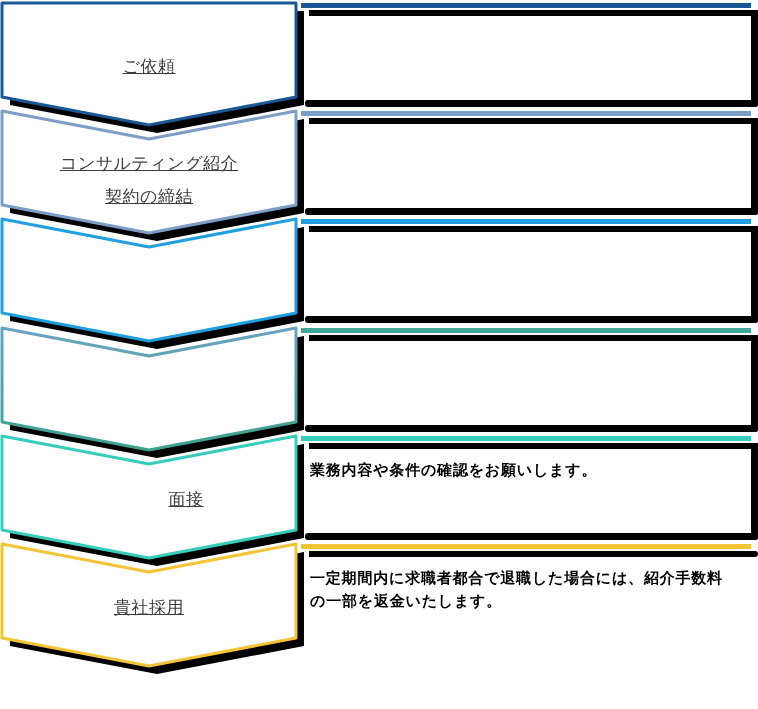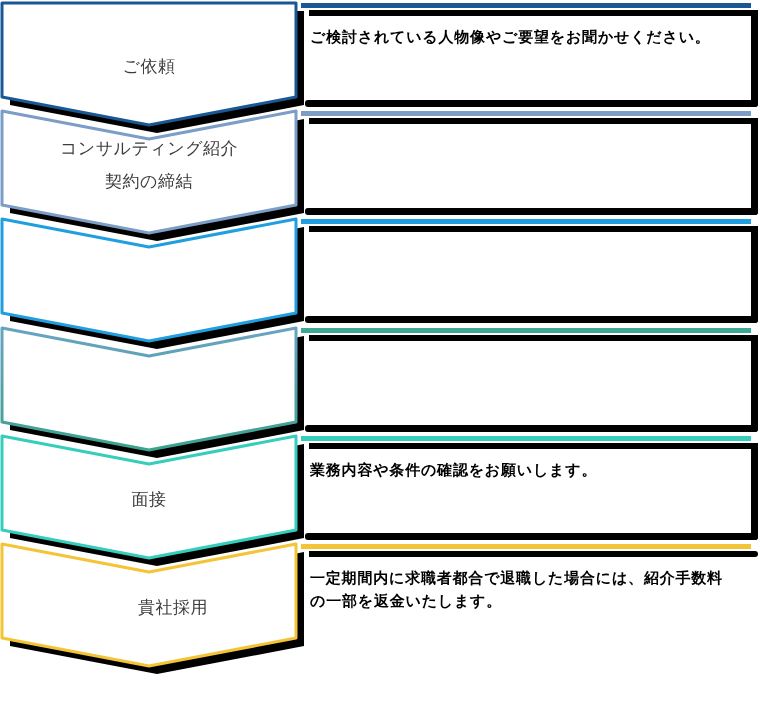--- a/index.html
+++ b/index.html
@@ -5,21 +5,21 @@
   html,body{margin:0;padding:0;background:#fff;}
   #canvas{
     position:relative;width:758px;height:709px;background:#ffffff;
     overflow:hidden;font-family:"Liberation Sans",sans-serif;
   }
   .step-layer{position:absolute;left:0;top:0;width:758px;height:709px;}
   svg.chev-shadow{position:absolute;z-index:1;filter:blur(0.6px);}
   svg.chev{position:absolute;}
   .chev-label{
     position:absolute;left:2px;width:294px;text-align:center;z-index:50;
-    font-size:17px;letter-spacing:0.5px;color:#3c3c3c;white-space:pre-line;
+    font-size:17px;letter-spacing:0.5px;color:#3c3c3c;white-space:pre-line;text-decoration:underline;
   }
   .bar{position:absolute;left:301px;width:450px;height:5px;z-index:5;}
   .band{position:absolute;left:309px;width:449px;height:6px;background:#000;
         border-radius:0 3px 3px 0;z-index:5;}
   .rbar{position:absolute;left:751px;width:7px;height:97px;background:#000;
         border-radius:0 0 3px 0;z-index:5;}
   .bband{position:absolute;left:305px;width:453px;height:7px;background:#000;
          border-radius:3px;z-index:5;}
   .desc{
     position:absolute;left:310px;width:448px;z-index:6;
@@ -37,31 +37,30 @@
         <polygon fill="#000000" points="10,10 304,10 304,104 157,132 10,104"></polygon>
       </svg>
       <svg class="chev" width="316" height="144" xmlns="http://www.w3.org/2000/svg" style="left: 0px; top: 1px; z-index: 30;">
         <polygon fill="#ffffff" stroke-width="3" stroke-linejoin="round" points="2,2 296,2 296,96 149,124 2,96" stroke="#1A5795"></polygon>
       </svg>
       <div class="chev-label" style="top: 53px; line-height: 28px;">ご依頼</div>
       <div class="bar" style="top: 3px; background: rgb(26, 87, 149);"></div>
       <div class="band" style="top: 10px;"></div>
       <div class="rbar" style="top: 10px;"></div>
       <div class="bband" style="top: 100px;"></div>
-      <div class="desc" style="top: 25px;">ご検討されている人物像やご要望をお聞かせください。</div>
     </div>
 
     <div class="step-layer">
       <svg class="chev-shadow" width="316" height="144" xmlns="http://www.w3.org/2000/svg" style="left: 0px; top: 109px;">
         <polygon fill="#000000" points="10,10 157,38 304,10 304,104 157,132 10,104"></polygon>
       </svg>
       <svg class="chev" width="316" height="144" xmlns="http://www.w3.org/2000/svg" style="left: 0px; top: 109px; z-index: 29;">
         <polygon fill="#ffffff" stroke-width="3" stroke-linejoin="round" points="2,2 149,30 296,2 296,96 149,124 2,96" stroke="#7C9DC5"></polygon>
       </svg>
-      <div class="chev-label" style="top: 132px; line-height: 33px;">コンサルティング紹介
+      <div class="chev-label" style="top: 147px; line-height: 33px;">コンサルティング紹介
 契約の締結</div>
       <div class="bar" style="top: 111px; background: rgb(124, 157, 197);"></div>
       <div class="band" style="top: 118px;"></div>
       <div class="rbar" style="top: 118px;"></div>
       <div class="bband" style="top: 208px;"></div>
     </div>
 
     <div class="step-layer">
       <svg class="chev-shadow" width="316" height="144" xmlns="http://www.w3.org/2000/svg" style="left: 0px; top: 217px;">
         <polygon fill="#000000" points="10,10 157,38 304,10 304,104 157,132 10,104"></polygon>
@@ -92,35 +91,35 @@
       <div class="bband" style="top: 425px;"></div>
     </div>
 
     <div class="step-layer">
       <svg class="chev-shadow" width="316" height="144" xmlns="http://www.w3.org/2000/svg" style="left: 0px; top: 434px;">
         <polygon fill="#000000" points="10,10 157,38 304,10 304,104 157,132 10,104"></polygon>
       </svg>
       <svg class="chev" width="316" height="144" xmlns="http://www.w3.org/2000/svg" style="left: 0px; top: 434px; z-index: 26;">
         <polygon fill="#ffffff" stroke-width="3" stroke-linejoin="round" points="2,2 149,30 296,2 296,96 149,124 2,96" stroke="#36CDBD"></polygon>
       </svg>
-      <div class="chev-label" style="top: 486px; line-height: 28px;">面接</div>
+      <div class="chev-label" style="top: 486px; line-height: 28px; padding-left: 37px;">面接</div>
       <div class="bar" style="top: 436px; background: rgb(54, 205, 189);"></div>
       <div class="band" style="top: 443px;"></div>
       <div class="rbar" style="top: 443px;"></div>
       <div class="bband" style="top: 533px;"></div>
       <div class="desc" style="top: 458px;">業務内容や条件の確認をお願いします。</div>
     </div>
 
     <div class="step-layer">
       <svg class="chev-shadow" width="316" height="144" xmlns="http://www.w3.org/2000/svg" style="left: 0px; top: 542px;">
         <polygon fill="#000000" points="10,10 157,38 304,10 304,104 157,132 10,104"></polygon>
       </svg>
       <svg class="chev" width="316" height="144" xmlns="http://www.w3.org/2000/svg" style="left: 0px; top: 542px; z-index: 25;">
         <polygon fill="#ffffff" stroke-width="3" stroke-linejoin="round" points="2,2 149,30 296,2 296,96 149,124 2,96" stroke="#F4C437"></polygon>
       </svg>
-      <div class="chev-label" style="top: 594px; line-height: 28px; padding-left: 24px;">貴社採用</div>
+      <div class="chev-label" style="top: 594px; line-height: 28px;">貴社採用</div>
       <div class="bar" style="top: 544px; background: rgb(244, 196, 55);"></div>
       <div class="band" style="top: 551px;"></div>
 
       <div class="desc" style="top: 566px;">一定期間内に求職者都合で退職した場合には、紹介手数料
 の一部を返金いたします。</div>
     </div>
   </div>
 
 </body></html>

